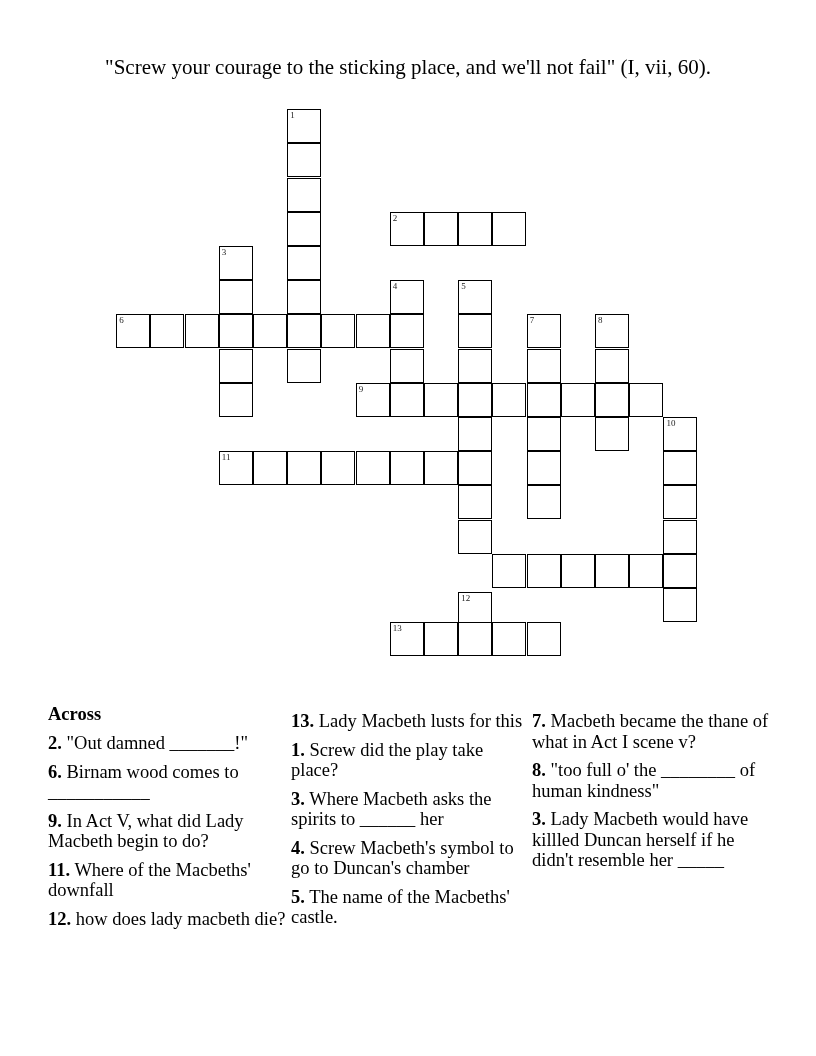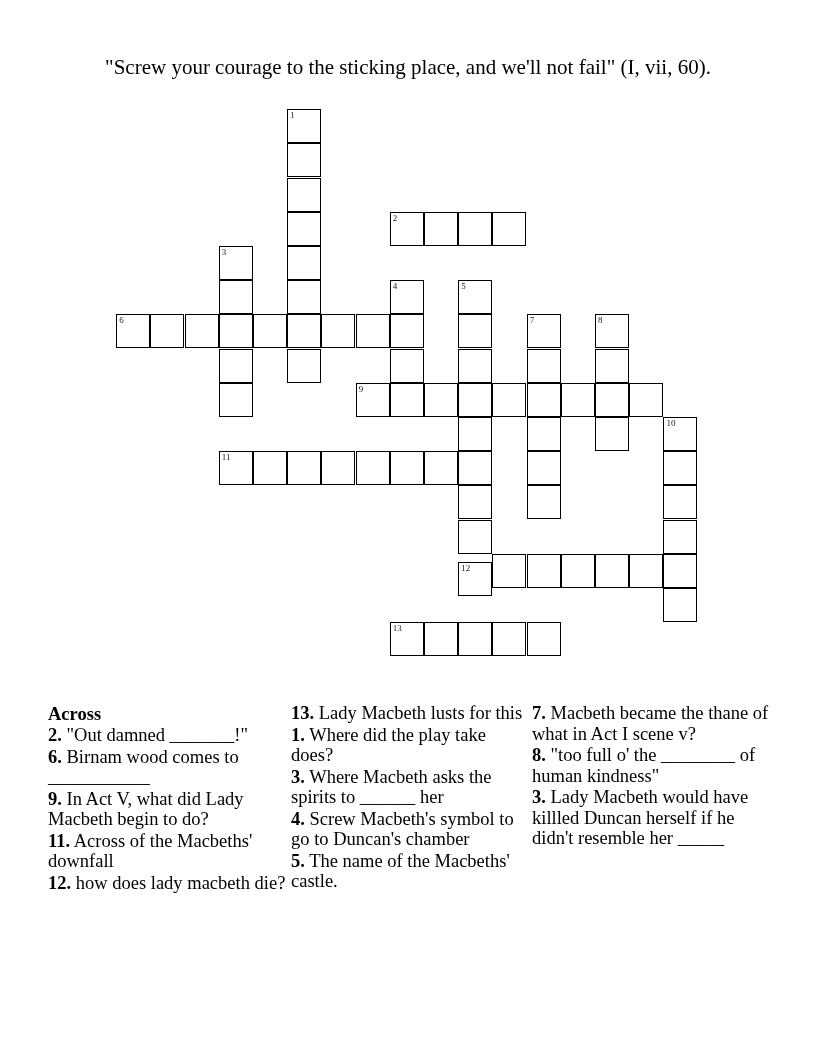--- a/index.html
+++ b/index.html
@@ -8,21 +8,21 @@
   .title { position: absolute; top: 54px; left: 0; width: 816px; text-align: center;
            font-size: 21px; line-height: 26px; }
   .grid { position: absolute; left: 0; top: 0; width: 816px; height: 680px; }
   .cell { position: absolute; width: 34px; height: 34px; box-sizing: border-box;
           border: 1.5px solid #000; background: #fff; margin-left: -0.75px; margin-top: -0.75px; }
   .cell .num { position: absolute; top: 1px; left: 2px; font-size: 9px; line-height: 9px; color: #222; }
   .clues { position: absolute; top: 703px; left: 48px; width: 730px; height: 280px; }
   .col { position: absolute; top: 0; width: 240px; font-size: 18.5px; line-height: 20.5px; }
   .col1 { left: 0; } .col2 { left: 243px; } .col3 { left: 484px; }
   .hdr { font-weight: bold; display: block; line-height: 22px; }
-  .clue { display: block; margin-bottom: 1px; }
+  .clue { display: block; margin-bottom: 1px; margin-top: 8px; }
   .clue b { font-weight: bold; }
 </style>
 </head>
 <body>
 
 <div class="title">"Screw your courage to the sticking place, and we'll not fail" (I, vii, 60).</div>
 
 <div class="grid" id="grid">
     <div class="cell" style="left: 288px; top: 110px;">
       <span class="num">1</span>
@@ -102,21 +102,21 @@
     <div class="cell" style="left: 664.2px; top: 588.8px;"></div>
     <div class="cell" style="left: 219.6px; top: 452px;">
       <span class="num">11</span>
     </div>
     <div class="cell" style="left: 253.8px; top: 452px;"></div>
     <div class="cell" style="left: 288px; top: 452px;"></div>
     <div class="cell" style="left: 322.2px; top: 452px;"></div>
     <div class="cell" style="left: 356.4px; top: 452px;"></div>
     <div class="cell" style="left: 390.6px; top: 452px;"></div>
     <div class="cell" style="left: 424.8px; top: 452px;"></div>
-    <div class="cell" style="left: 459px; top: 540px; margin-top: 22px;">
+    <div class="cell" style="left: 459px; top: 570px; margin-top: 22px;">
       <span class="num">12</span>
     </div>
     <div class="cell" style="left: 493.2px; top: 554.6px;"></div>
     <div class="cell" style="left: 527.4px; top: 554.6px;"></div>
     <div class="cell" style="left: 561.6px; top: 554.6px;"></div>
     <div class="cell" style="left: 595.8px; top: 554.6px;"></div>
     <div class="cell" style="left: 630px; top: 554.6px;"></div>
     <div class="cell" style="left: 390.6px; top: 623px;">
       <span class="num">13</span>
     </div>
@@ -125,26 +125,26 @@
     <div class="cell" style="left: 493.2px; top: 623px;"></div>
     <div class="cell" style="left: 527.4px; top: 623px;"></div>
   </div>
 
 <div class="clues">
   <div class="col col1">
     <span class="hdr">Across</span>
     <span class="clue"><b>2.</b><span> "Out damned _______!"</span></span>
     <span class="clue"><b>6.</b><span> Birnam wood comes to ___________</span></span>
     <span class="clue"><b>9.</b><span> In Act V, what did Lady Macbeth begin to do?</span></span>
-    <span class="clue"><b>11.</b><span> Across of the Macbeths' downfall</span></span>
+    <span class="clue"><b>11.</b><span> Where of the Macbeths' downfall</span></span>
     <span class="clue"><b>12.</b><span> how does lady macbeth die?</span></span>
   </div>
   <div class="col col2">
     <span class="clue"><b>13.</b><span> Lady Macbeth lusts for this</span></span>
-    <span class="clue"><b>1.</b><span> Where did the play take does?</span></span>
+    <span class="clue"><b>1.</b><span> Screw did the play take place?</span></span>
     <span class="clue"><b>3.</b><span> Where Macbeth asks the spirits to ______ her</span></span>
     <span class="clue"><b>4.</b><span> Screw Macbeth's symbol to go to Duncan's chamber</span></span>
     <span class="clue"><b>5.</b><span> The name of the Macbeths' castle.</span></span>
   </div>
   <div class="col col3">
     <span class="clue"><b>7.</b><span> Macbeth became the thane of what in Act I scene v?</span></span>
     <span class="clue"><b>8.</b><span> "too full o' the ________ of human kindness"</span></span>
     <span class="clue"><b>3.</b><span> Lady Macbeth would have killled Duncan herself if he didn't resemble her _____</span></span>
   </div>
 </div>

